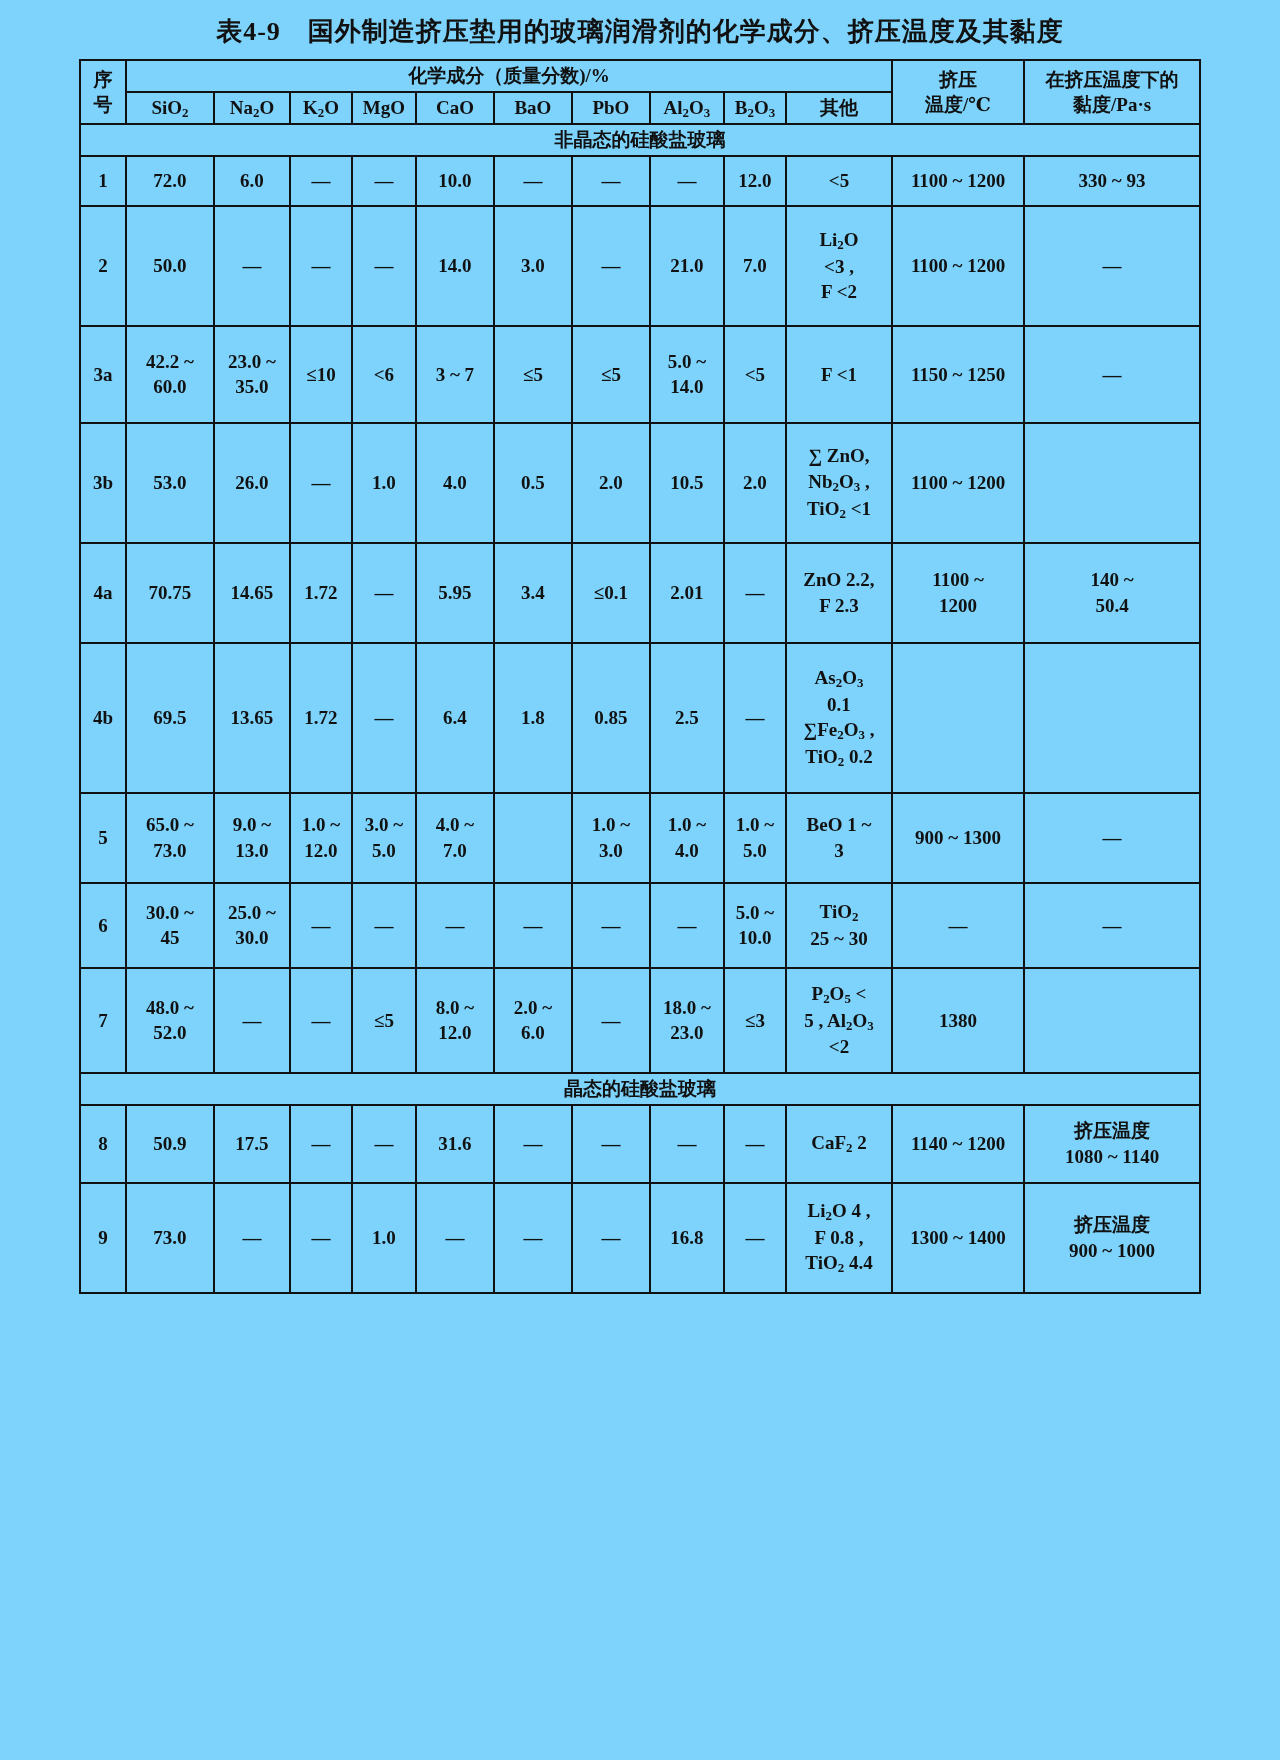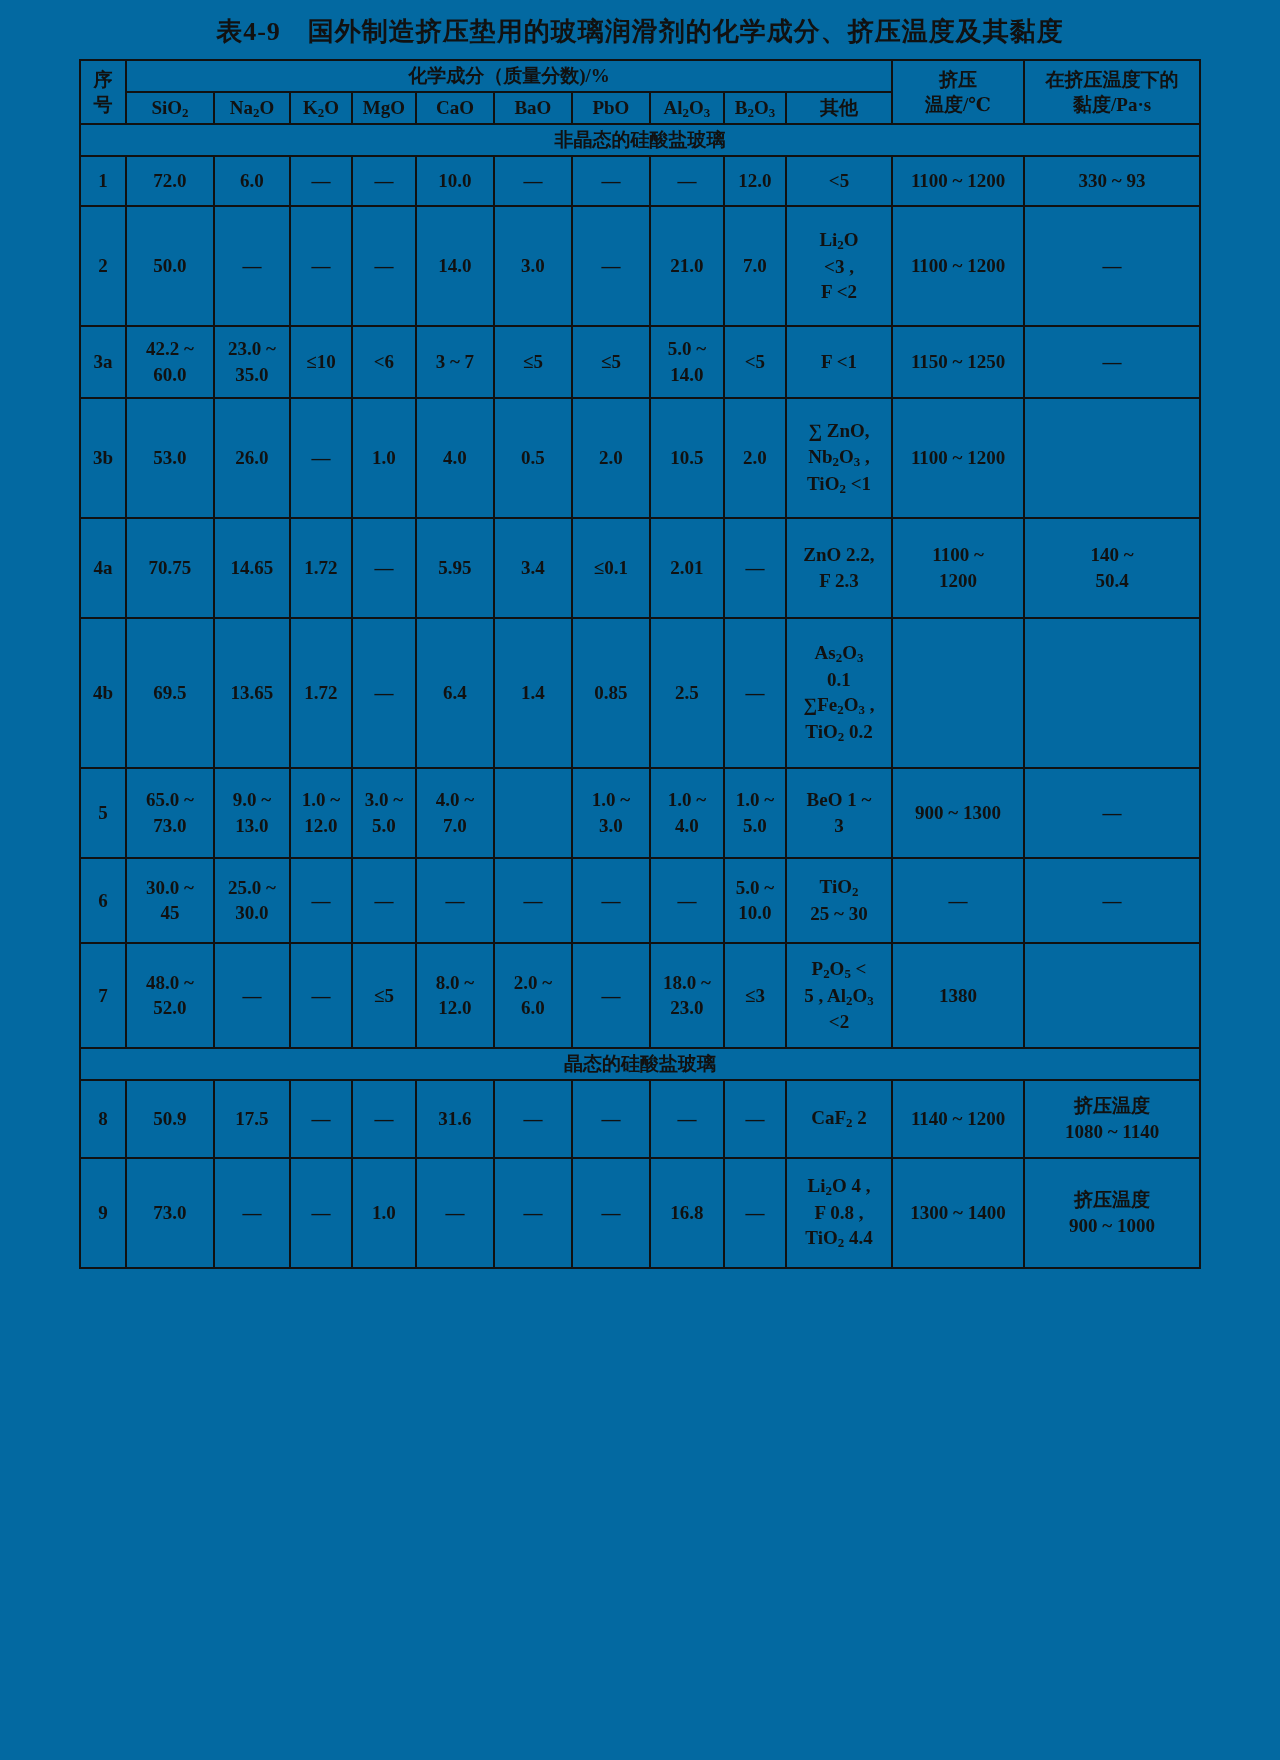--- a/index.html
+++ b/index.html
@@ -12,21 +12,21 @@
     height: 1760px;
     font-family: "Liberation Serif", "DejaVu Serif", serif;
     color: #111;
     position: relative;
     overflow: hidden;
   }
   .page {
     position: relative;
     width: 1280px;
     height: 1760px;
-    background: #0369a1;
+    background: #7dd3fc;
   }
   .title {
     text-align: center;
     font-size: 26px;
     font-weight: bold;
     letter-spacing: 1px;
     padding: 14px 0 10px 0;
     font-family: "Liberation Serif", "DejaVu Serif", serif;
   }
   table.tbl {
@@ -206,21 +206,21 @@
             <span class="cellline">&lt;3 ,</span>
             <span class="cellline">F &lt;2</span>
           </td>
           <td>
             <span class="cellline">1100 ~ 1200</span>
           </td>
           <td class="narrowtxt">
             <span class="cellline">—</span>
           </td>
         </tr>
-        <tr style="height: 72px;">
+        <tr style="height: 97px;">
           <td>3a</td>
           <td>
             <span class="cellline">42.2 ~</span>
             <span class="cellline">60.0</span>
           </td>
           <td>
             <span class="cellline">23.0 ~</span>
             <span class="cellline">35.0</span>
           </td>
           <td>
@@ -349,21 +349,21 @@
           <td>
             <span class="cellline">1.72</span>
           </td>
           <td>
             <span class="cellline">—</span>
           </td>
           <td>
             <span class="cellline">6.4</span>
           </td>
           <td>
-            <span class="cellline">1.4</span>
+            <span class="cellline">1.8</span>
           </td>
           <td>
             <span class="cellline">0.85</span>
           </td>
           <td>
             <span class="cellline">2.5</span>
           </td>
           <td>
             <span class="cellline">—</span>
           </td>

